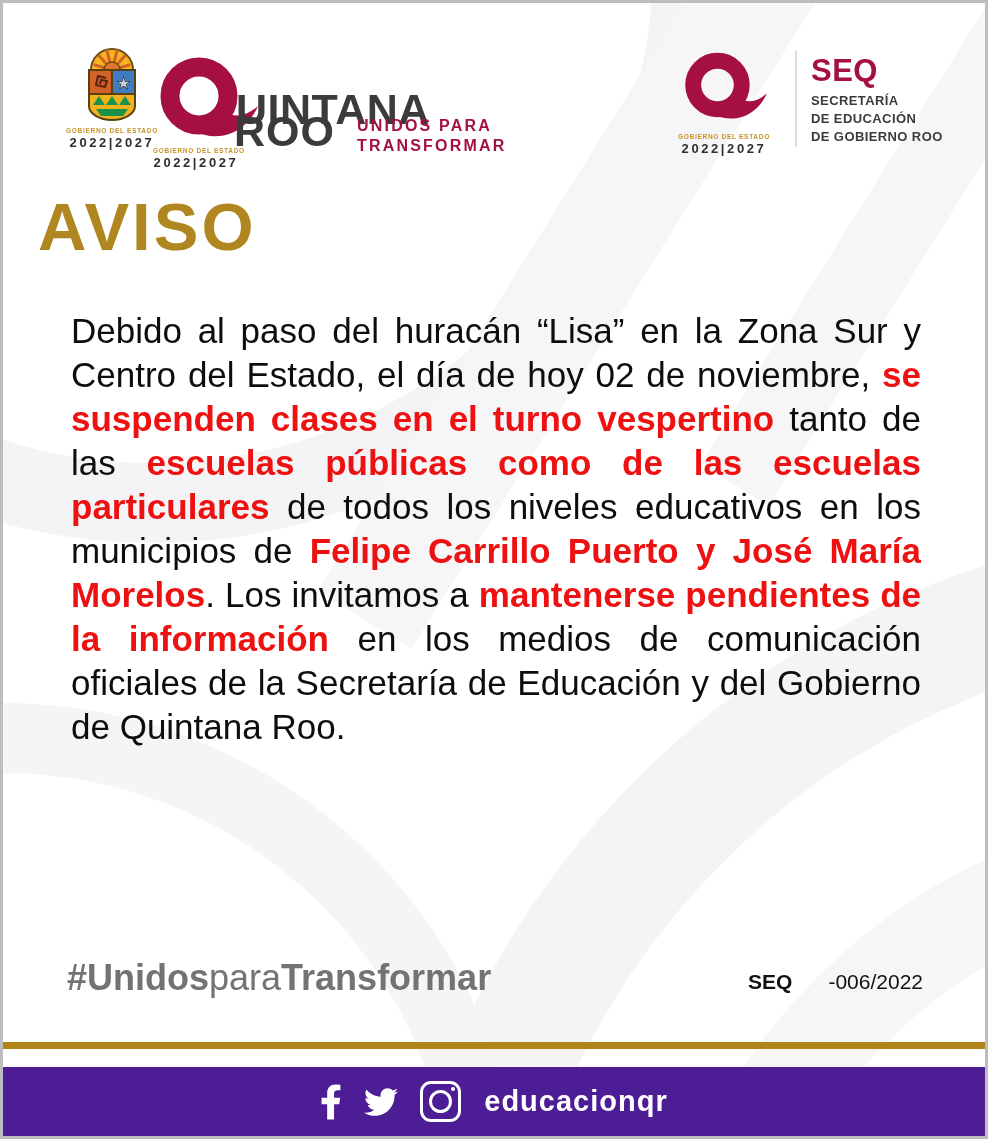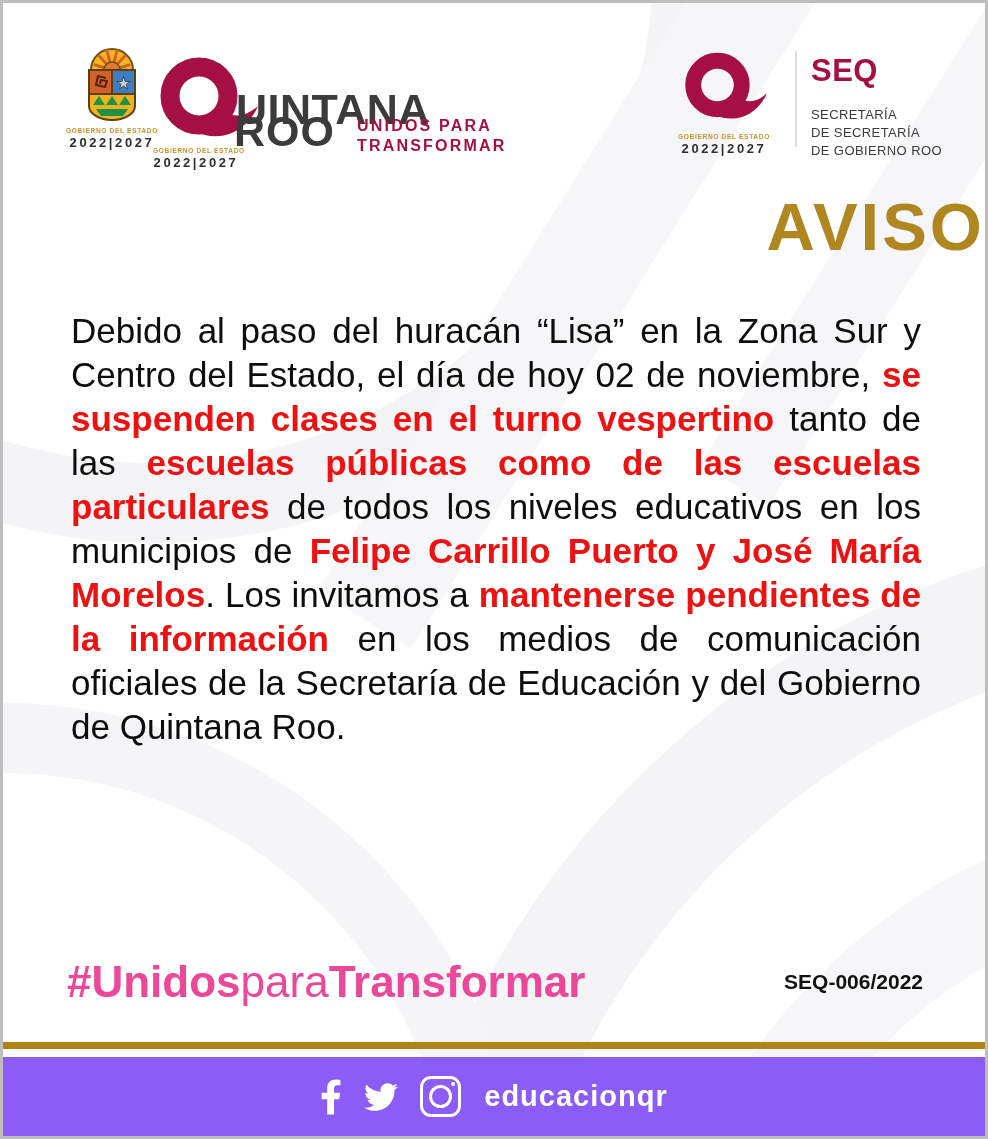--- a/index.html
+++ b/index.html
@@ -34,43 +34,43 @@
   .qroo .w1{position:absolute;left:83px;top:22px;font-size:43px;font-weight:800;color:#3B3B3B;letter-spacing:0.5px;line-height:1;margin-top:18px;}
   .qroo .w2{position:absolute;left:81px;top:62px;font-size:43px;font-weight:700;color:#3B3B3B;letter-spacing:1px;line-height:1;}
   .qroo .tag{position:absolute;left:188px;top:68px;font-size:16px;font-weight:800;color:#A50F44;letter-spacing:2.2px;line-height:1.25;white-space:nowrap;margin-left:16px;}
 
   .seqgrp{position:absolute;left:676px;top:46px;height:110px;}
   .seqgrp .qsvg{position:absolute;left:0;top:0;}
   .seqgrp .qcap{position:absolute;left:-3px;top:84px;width:96px;text-align:center;}
   .seqgrp .divider{position:absolute;left:116px;top:2px;width:2px;height:96px;background:#dcdcdc;}
   .seqgrp .txt{position:absolute;left:132px;top:6px;}
   .seq-acr{font-size:31px;font-weight:800;color:#A50F44;letter-spacing:0.5px;line-height:1;}
-  .seq-name{margin-top:20px;font-size:13px;font-weight:400;color:#3B3B3B;letter-spacing:0.4px;line-height:1.38;white-space:nowrap;}
+  .seq-name{margin-top:6px;font-size:13px;font-weight:700;color:#3B3B3B;letter-spacing:0.4px;line-height:1.38;white-space:nowrap;}
 
   
-  .title{position:absolute;left:0;right:0;top:190px;text-align:right;
+  .title{position:absolute;left:0;right:0;top:190px;text-align:left;
     font-size:67px;font-weight:800;color:#B08620;letter-spacing:3px;line-height:1;padding-left:35px;}
 
   
   .bodytext{position:absolute;left:68px;right:64px;top:306px;
     font-size:35px;line-height:44px;color:#0D0D0D;text-align:justify;}
   .seg-black{font-weight:400;}
   .seg-red{color:#EE1111;font-weight:800;}
 
   
-  .hashtag{position:absolute;left:64px;top:957px;font-size:44px;color:#ec4899;line-height:1;white-space:nowrap;}
+  .hashtag{position:absolute;left:64px;top:957px;font-size:36px;color:#737373;line-height:1;white-space:nowrap;}
   .hash-bold{font-weight:800;}
   .hash-reg{font-weight:400;}
   .ref{position:absolute;right:62px;top:968px;font-size:21px;color:#111;line-height:1;white-space:nowrap;}
   .ref-bold{font-weight:800;}
-  .ref-reg{font-weight:700;}
+  .ref-reg{font-weight:400;margin-left:36px;}
 
   
   .stripe{position:absolute;left:0;right:0;bottom:87px;height:7px;background:#B08418;}
-  .bar{position:absolute;left:0;right:0;bottom:0;height:79px;background:#8b5cf6;
+  .bar{position:absolute;left:0;right:0;bottom:0;height:69px;background:#4c1d95;
     display:flex;align-items:center;justify-content:center;gap:19px;}
   .bar .handle{color:#fff;font-size:29px;font-weight:800;letter-spacing:1px;margin-left:4px;}
   .ig{width:35px;height:35px;border:3px solid #fff;border-radius:11px;position:relative;box-sizing:content-box;}
   .ig::before{content:"";position:absolute;inset:6px;border:3px solid #fff;border-radius:50%;}
   .ig::after{content:"";position:absolute;top:3px;right:3px;width:4px;height:4px;background:#fff;border-radius:50%;}
 </style>
 </head>
 <body>
 
 <div class="page">
@@ -134,21 +134,21 @@
       </svg>
       <div class="qcap">
         <div class="cap1">GOBIERNO DEL ESTADO</div>
         <div class="cap2">2022|2027</div>
       </div>
       <div class="divider"></div>
       <div class="txt">
         <div class="seq-acr">SEQ</div>
         <div class="seq-name">
           <div>SECRETARÍA</div>
-          <div>DE SECRETARÍA</div>
+          <div>DE EDUCACIÓN</div>
           <div>DE GOBIERNO ROO</div>
         </div>
       </div>
     </div>
 
     <div class="title">AVISO</div>
 
     <div class="bodytext"><span class="seg-black">Debido al paso del huracán “Lisa” en la Zona Sur y Centro del Estado, el día de hoy 02 de noviembre, </span><span class="seg-red">se suspenden clases en el turno vespertino</span><span class="seg-black"> tanto de las </span><span class="seg-red">escuelas públicas como de las escuelas particulares</span><span class="seg-black"> de todos los niveles educativos en los municipios de </span><span class="seg-red">Felipe Carrillo Puerto y José María Morelos</span><span class="seg-black">. Los invitamos a </span><span class="seg-red">mantenerse pendientes de la información</span><span class="seg-black"> en los medios de comunicación oficiales de la Secretaría de Educación y del Gobierno de Quintana Roo.</span></div>
 
     <div class="hashtag"><span class="hash-bold">#Unidos</span><span class="hash-reg">para</span><span class="hash-bold">Transformar</span></div>

